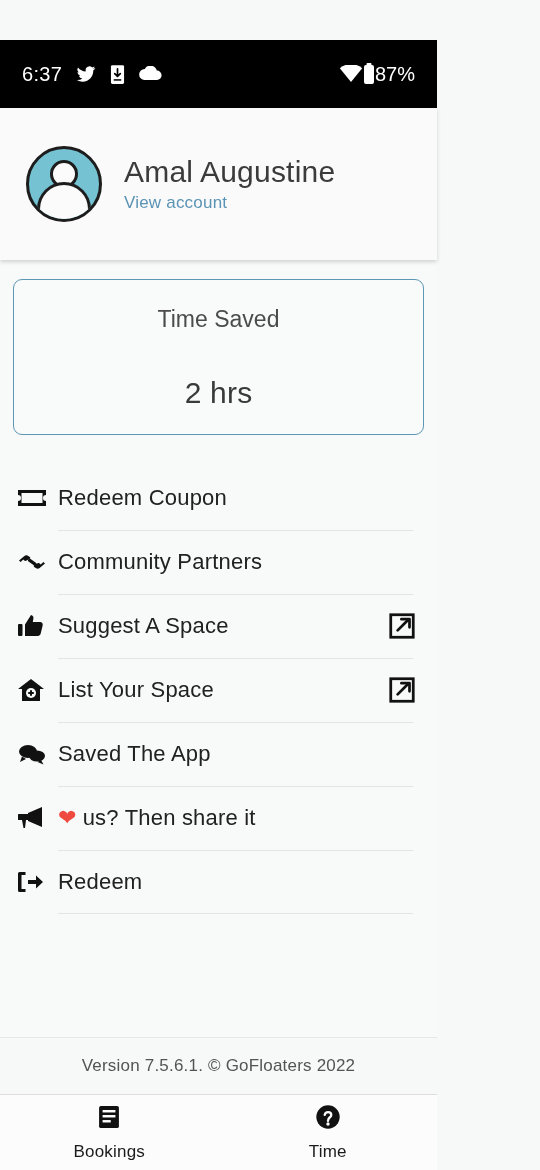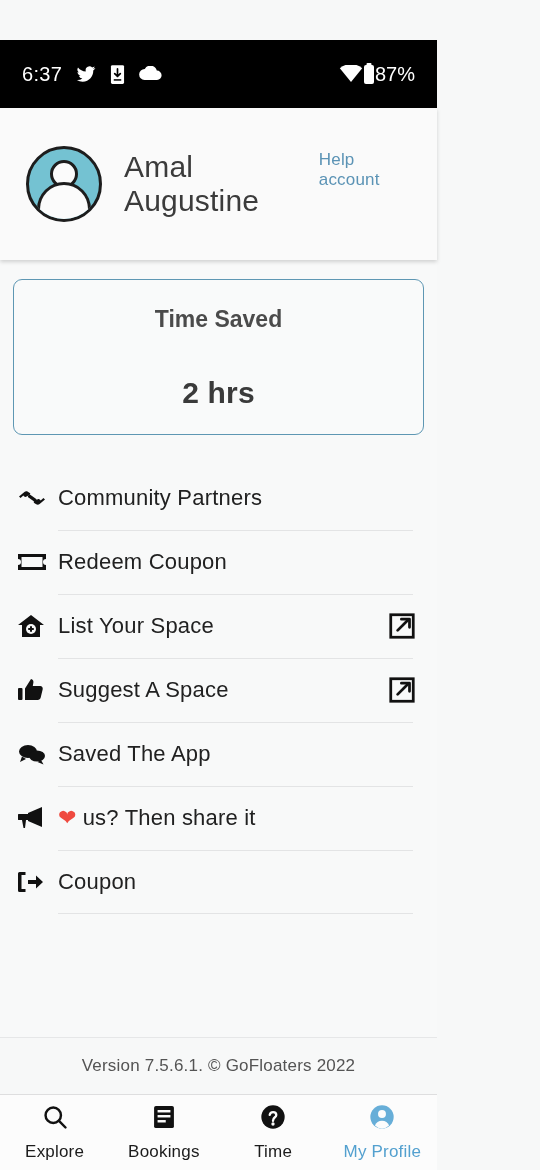--- a/index.html
+++ b/index.html
@@ -39,35 +39,35 @@
     position:absolute; width:28px; height:28px; border-radius:50%;
     background:#fbfbfb; border:3px solid #1d1d1d;
     left:50%; transform:translateX(-50%); top:11px;
   }
   .avatar .body {
     position:absolute; width:54px; height:40px;
     border-radius:27px 27px 0 0;
     background:#fbfbfb; border:3px solid #1d1d1d; border-bottom:none;
     left:50%; transform:translateX(-50%); bottom:-3px;
   }
-  .prof-text { margin-left:22px; display:flex; flex-direction:row; gap:3px; }
+  .prof-text { margin-left:22px; display:flex; flex-direction:column; gap:3px; }
   .prof-name { font-size:30px; color:#3b3b3b; font-weight:400; line-height:1.15; letter-spacing:.2px; }
   .prof-link { font-size:17px; color:#5b93b5; letter-spacing:.2px; }
 
   
   .body-area { flex:1 1 auto; display:flex; flex-direction:column; background:#f8f9f9; padding-top:6px; }
 
   .stats { display:flex; gap:24px; padding:13px 13px 0 13px; }
   .stat-card {
     flex:1 1 0; height:156px; border:1px solid #5e97b3; border-radius:9px;
     background:#f9fafa; display:flex; flex-direction:column;
     align-items:center; justify-content:flex-start; padding-top:26px;
   }
-  .stat-label { font-size:23px; color:#4b4b4b; font-weight:700; }
-  .stat-value { font-size:30px; color:#3a3a3a; font-weight:700; margin-top:43px; letter-spacing:.2px; }
+  .stat-label { font-size:23px; color:#4b4b4b; font-weight:400; }
+  .stat-value { font-size:30px; color:#3a3a3a; font-weight:400; margin-top:43px; letter-spacing:.2px; }
 
   
   .menu { margin-top:31px; padding:0 20px 0 18px; }
   .menu-row {
     display:flex; align-items:center; height:64px;
     position:relative;
   }
   .menu-row + .menu-row::before,
   .menu-row.with-top-rule::before {
     content:""; position:absolute; top:0; left:40px; right:4px;
@@ -145,54 +145,71 @@
     </div>
   </div>
 
   <div class="profile-card">
     <div class="avatar">
       <div class="head"></div>
       <div class="body"></div>
     </div>
     <div class="prof-text">
       <div class="prof-name">Amal Augustine</div>
-      <div class="prof-link">Help account</div>
+      <div class="prof-link">View account</div>
     </div>
   </div>
 
   <div class="body-area">
 
     <div class="stats">
       <div class="stat-card">
         <div class="stat-label">Time Saved</div>
         <div class="stat-value">2 hrs</div>
       </div>
     </div>
 
     <div class="menu">
 
       <div class="menu-row">
         <span class="m-icon">
+          <svg width="28" height="20" viewBox="0 0 28 20" fill="#111">
+            <path d="M0 2h28v5a3 3 0 0 0 0 6v5H0v-5a3 3 0 0 0 0-6V2z"></path>
+            <rect x="3.5" y="5" width="21" height="10" fill="#f8f9f9"></rect>
+          </svg>
+        </span>
+        <span class="m-label">Redeem Coupon</span>
+      </div>
+
+      <div class="menu-row">
+        <span class="m-icon">
           <svg width="28" height="22" viewBox="0 0 28 22" fill="#111">
             <path d="M1 9.4 6.4 5c1-.8 2.4-.9 3.4-.2l2 1.3c.6.4.6 1.2 0 1.6L8.6 9.5c-.8.6-1.9.5-2.6-.2L5.3 8.6 2.6 11 1 9.4z"></path>
             <path d="M27 12.6 21.6 17c-1 .8-2.4.9-3.4.2l-2-1.3c-.6-.4-.6-1.2 0-1.6l3.2-1.8c.8-.6 1.9-.5 2.6.2l.7.7L25.4 11 27 12.6z"></path>
             <path d="M10.5 10.6c-.7-.5-.8-1.5-.2-2.2.6-.7 1.6-.8 2.3-.3l5.6 4c.7.5.8 1.5.2 2.2-.6.7-1.6.8-2.3.3l-5.6-4z"></path>
           </svg>
         </span>
         <span class="m-label">Community Partners</span>
       </div>
 
       <div class="menu-row">
         <span class="m-icon">
-          <svg width="28" height="20" viewBox="0 0 28 20" fill="#111">
-            <path d="M0 2h28v5a3 3 0 0 0 0 6v5H0v-5a3 3 0 0 0 0-6V2z"></path>
-            <rect x="3.5" y="5" width="21" height="10" fill="#f8f9f9"></rect>
-          </svg>
-        </span>
-        <span class="m-label">Redeem Coupon</span>
+          <svg width="26" height="24" viewBox="0 0 26 24" fill="#111">
+            <rect x="0" y="10" width="4.5" height="12" rx="1"></rect>
+            <path d="M7 22V10.5L13 1c1.8.3 2.7 1.7 2.4 3.4L14.8 8h7.4c1.7 0 2.9 1.5 2.5 3.2l-2 8.4c-.3 1.4-1.5 2.4-3 2.4H7z"></path>
+          </svg>
+        </span>
+        <span class="m-label">Suggest A Space</span>
+        <span class="m-ext">
+          <svg width="30" height="30" viewBox="0 0 24 24" fill="none">
+            <rect x="3" y="3" width="18" height="18" stroke="#111" stroke-width="2.2"></rect>
+            <path d="M8.5 15.5 17 7" stroke="#111" stroke-width="2.2" stroke-linecap="round"></path>
+            <path d="M11.5 6.5H18V13" stroke="#111" stroke-width="2.2" stroke-linecap="round" stroke-linejoin="round"></path>
+          </svg>
+        </span>
       </div>
 
       <div class="menu-row">
         <span class="m-icon">
           <svg width="26" height="24" viewBox="0 0 26 24" fill="#111">
             <path d="M13 1 0 11h4v12h18V11h4L13 1z"></path>
             <circle cx="13" cy="15" r="5" fill="#f8f9f9"></circle>
             <path d="M12 12.2h2v5.6h-2z" fill="#111"></path>
             <path d="M10.2 14h5.6v2h-5.6z" fill="#111"></path>
           </svg>
@@ -203,37 +220,20 @@
             <path d="M3 3h8M3 3v18h18v-8M3 3l0 0" stroke="none"></path>
             <rect x="3" y="3" width="18" height="18" stroke="#111" stroke-width="2.2"></rect>
             <path d="M8.5 15.5 17 7" stroke="#111" stroke-width="2.2" stroke-linecap="round"></path>
             <path d="M11.5 6.5H18V13" stroke="#111" stroke-width="2.2" stroke-linecap="round" stroke-linejoin="round"></path>
           </svg>
         </span>
       </div>
 
       <div class="menu-row">
         <span class="m-icon">
-          <svg width="26" height="24" viewBox="0 0 26 24" fill="#111">
-            <rect x="0" y="10" width="4.5" height="12" rx="1"></rect>
-            <path d="M7 22V10.5L13 1c1.8.3 2.7 1.7 2.4 3.4L14.8 8h7.4c1.7 0 2.9 1.5 2.5 3.2l-2 8.4c-.3 1.4-1.5 2.4-3 2.4H7z"></path>
-          </svg>
-        </span>
-        <span class="m-label">Suggest A Space</span>
-        <span class="m-ext">
-          <svg width="30" height="30" viewBox="0 0 24 24" fill="none">
-            <rect x="3" y="3" width="18" height="18" stroke="#111" stroke-width="2.2"></rect>
-            <path d="M8.5 15.5 17 7" stroke="#111" stroke-width="2.2" stroke-linecap="round"></path>
-            <path d="M11.5 6.5H18V13" stroke="#111" stroke-width="2.2" stroke-linecap="round" stroke-linejoin="round"></path>
-          </svg>
-        </span>
-      </div>
-
-      <div class="menu-row">
-        <span class="m-icon">
           <svg width="28" height="22" viewBox="0 0 28 22" fill="#111">
             <ellipse cx="10" cy="8.5" rx="9" ry="6.5"></ellipse>
             <path d="M4 13.5 2 19l6-3z"></path>
             <ellipse cx="19" cy="13" rx="8" ry="5.5"></ellipse>
             <path d="M23 17 25.5 21.5 19.5 19z"></path>
           </svg>
         </span>
         <span class="m-label">Saved The App</span>
       </div>
 
@@ -251,42 +251,33 @@
         </span>
       </div>
 
       <div class="menu-row last-rule">
         <span class="m-icon">
           <svg width="26" height="22" viewBox="0 0 26 22" fill="#111">
             <path d="M0 2.5A1.5 1.5 0 0 1 1.5 1h6v3H3.5v14h4v3h-6A1.5 1.5 0 0 1 0 19.5v-17z"></path>
             <path d="M10 9h8V4.5l7 6.5-7 6.5V13h-8z"></path>
           </svg>
         </span>
-        <span class="m-label">Coupon</span>
+        <span class="m-label">Redeem</span>
       </div>
 
     </div>
 
     <div class="spacer"></div>
 
     <div class="version-bar">
       <span class="version-text">Version 7.5.6.1. © GoFloaters 2022</span>
     </div>
   </div>
 
   <div class="tabbar">
-    <div class="tab">
-      <span>
-        <svg width="28" height="28" viewBox="0 0 24 24" fill="none" stroke="#111" stroke-width="2.1" stroke-linecap="round">
-          <circle cx="10.5" cy="10.5" r="6.6"></circle>
-            <path d="M15.4 15.4 21 21"></path>
-        </svg>
-      </span>
-      <span class="tab-label">Explore</span>
-    </div>
     <div class="tab">
       <span>
         <svg width="28" height="28" viewBox="0 0 24 24" fill="#111">
           <rect x="3.5" y="2.5" width="17" height="19" rx="1.6"></rect>
           <rect x="6.5" y="6" width="11" height="2.1" fill="#fcfcfc"></rect>
           <rect x="6.5" y="10.3" width="11" height="2.1" fill="#fcfcfc"></rect>
           <rect x="6.5" y="14.6" width="7" height="2.1" fill="#fcfcfc"></rect>
         </svg>
       </span>
       <span class="tab-label">Bookings</span>
@@ -294,28 +285,18 @@
     <div class="tab">
       <span>
         <svg width="28" height="28" viewBox="0 0 24 24">
           <circle cx="12" cy="12" r="10" fill="#111"></circle>
           <path d="M12 15.2c0-1.6.6-2.2 1.6-3 .8-.6 1.2-1.1 1.2-2 0-1.4-1.1-2.4-2.7-2.4-1.5 0-2.7.9-2.9 2.4" stroke="#fcfcfc" stroke-width="2" fill="none" stroke-linecap="round"></path>
           <circle cx="12" cy="18" r="1.45" fill="#fcfcfc"></circle>
         </svg>
       </span>
       <span class="tab-label">Time</span>
     </div>
-    <div class="tab active">
-      <span>
-        <svg width="28" height="28" viewBox="0 0 24 24">
-          <circle cx="12" cy="12" r="10" fill="#67aed8"></circle>
-          <circle cx="12" cy="9.4" r="3.4" fill="#fcfcfc"></circle>
-          <path d="M5.9 19.3a6.6 6.6 0 0 1 12.2 0A9.9 9.9 0 0 1 12 22a9.9 9.9 0 0 1-6.1-2.7z" fill="#fcfcfc"></path>
-        </svg>
-      </span>
-      <span class="tab-label">My Profile</span>
-    </div>
   </div>
 
   <div class="gesture-bar">
     <div class="gesture-pill"></div>
   </div>
 </div>
 
 </body></html>

